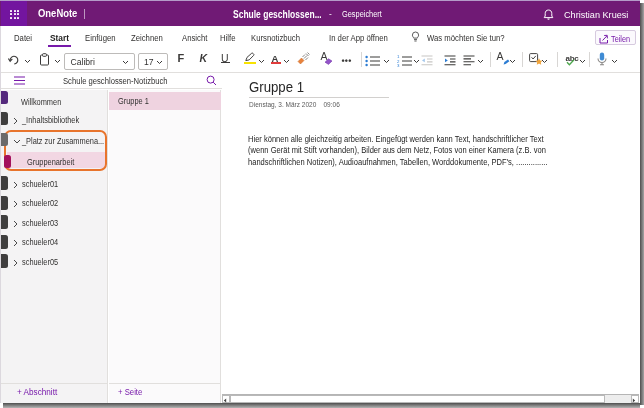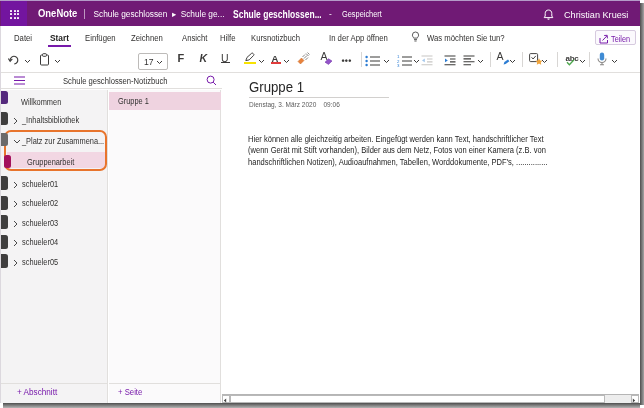--- a/index.html
+++ b/index.html
@@ -68,21 +68,20 @@
       <div class="wdot" style="left: 16.1px; top: 9px;"></div>
       <div class="wdot" style="left: 9.3px; top: 12.4px;"></div>
       <div class="wdot" style="left: 12.7px; top: 12.4px;"></div>
       <div class="wdot" style="left: 16.1px; top: 12.4px;"></div>
       <div class="wdot" style="left: 9.3px; top: 15.8px;"></div>
       <div class="wdot" style="left: 12.7px; top: 15.8px;"></div>
       <div class="wdot" style="left: 16.1px; top: 15.8px;"></div>
     </div>
   <div class="abs" id="onenote">OneNote</div>
   <div class="abs" id="bcsep"></div>
-  <div class="abs" id="bc1">Schule geschlossen &nbsp;▸&nbsp; Schule ge...</div>
   <div class="abs" id="bctitle">Schule geschlossen...</div>
   <div class="abs" id="bcdash">-</div>
   <div class="abs" id="bcsaved">Gespeichert</div>
   <div class="abs" id="bell" style="left:543px; top:8px;">
     <svg width="11" height="12" viewBox="0 0 11 12">
         <path d="M5.5 1 C3.3 1 2.2 2.6 2.2 4.5 L2.2 7 L1.2 8.6 L9.8 8.6 L8.8 7 L8.8 4.5 C8.8 2.6 7.7 1 5.5 1 Z" fill="none" stroke="#fff" stroke-width="1"></path>
         <path d="M4.3 9.6 a1.2 1.2 0 0 0 2.4 0" fill="#fff"></path>
       </svg>
   </div>
   <div class="abs" id="username">Christian Kruesi</div>
@@ -124,20 +123,26 @@
       </svg>
     </div>
     <div style="position: absolute; left: 39px; top: 6px;">
       <svg width="11" height="13" viewBox="0 0 11 13">
         <rect x="1.5" y="2" width="8" height="10" rx="1" fill="none" stroke="#3b3a39" stroke-width="1"></rect>
         <rect x="3.6" y="0.7" width="3.8" height="2.6" rx="0.7" fill="#fff" stroke="#3b3a39" stroke-width="1"></rect>
       </svg>
     </div>
     <div style="position: absolute; left: 54px; top: 12px;">
       <svg width="7" height="5" viewBox="0 0 7 5">
+        <path d="M1 1 L3.5 3.5 L6 1" fill="none" stroke="#3b3a39" stroke-width="1"></path>
+      </svg>
+    </div>
+    <div style="position: absolute; left: 63.5px; top: 5.5px; width: 71px; height: 17px; border: 1px solid rgb(189, 187, 185); border-radius: 2px; background: rgb(255, 255, 255);">
+      <span style="position:absolute;left:6px;top:3px;font-size:8.6px;color:#323130;">Calibri</span>
+      <svg style="position:absolute;right:5px;top:6px;" width="7" height="5" viewBox="0 0 7 5">
         <path d="M1 1 L3.5 3.5 L6 1" fill="none" stroke="#3b3a39" stroke-width="1"></path>
       </svg>
     </div>
     <div style="position: absolute; left: 138px; top: 5.5px; width: 30px; height: 17px; border: 1px solid rgb(189, 187, 185); border-radius: 2px; background: rgb(255, 255, 255);">
       <span style="position:absolute;left:5px;top:3px;font-size:8.6px;color:#323130;">17</span>
       <svg style="position:absolute;right:4px;top:6px;" width="7" height="5" viewBox="0 0 7 5">
         <path d="M1 1 L3.5 3.5 L6 1" fill="none" stroke="#3b3a39" stroke-width="1"></path>
       </svg>
     </div>
     <div style="position: absolute; left: 177.5px; top: 0.6px;"><span style="font-size:11px;font-weight:bold;color:#3b3a39;">F</span></div>

